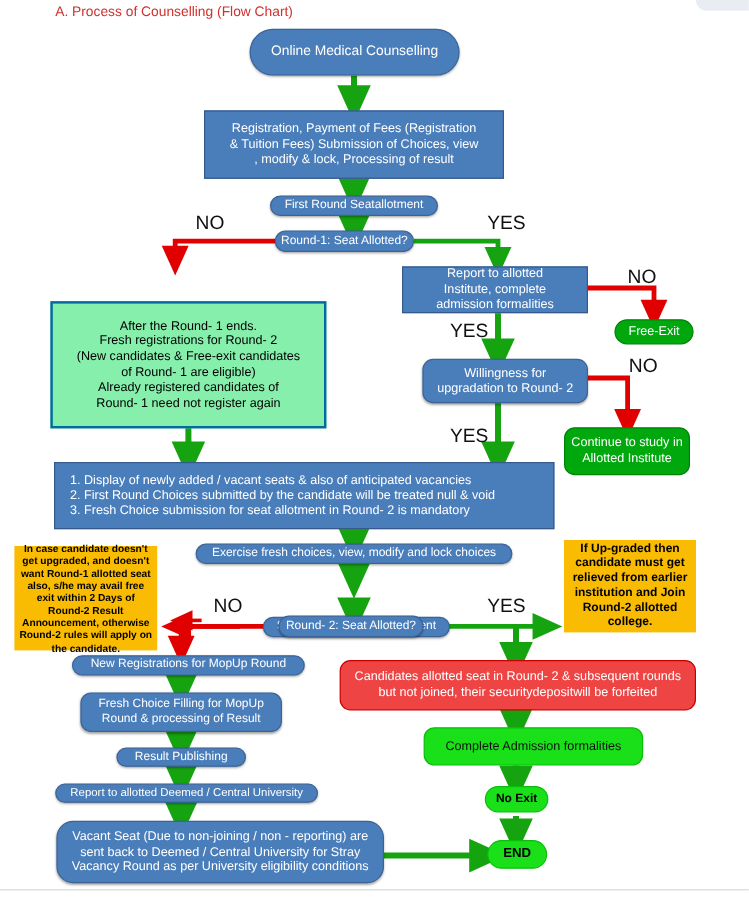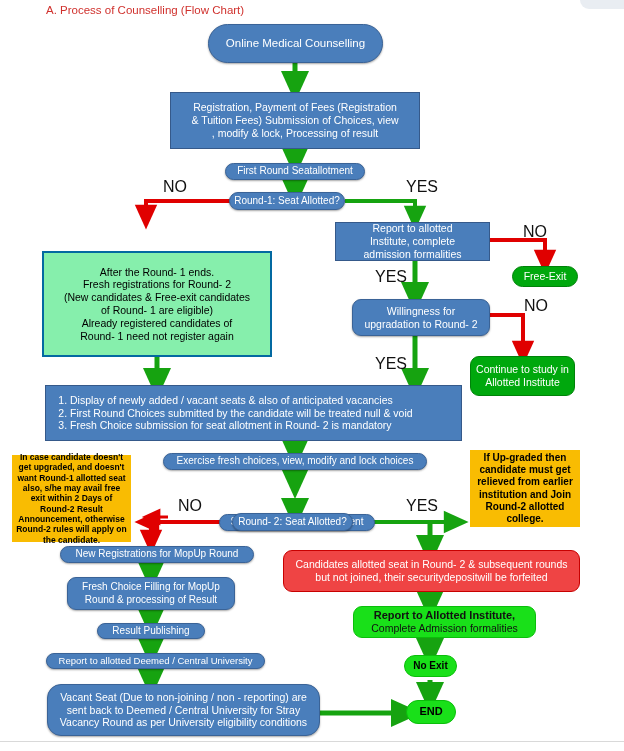--- a/index.html
+++ b/index.html
@@ -208,21 +208,20 @@
 <div class="node blue round" style="left:47px;top:684px;width:273px;height:52px;font-size:10.5px;padding:2px 6px;border-radius:14px;">
   <span>Vacant Seat (Due to non-joining / non - reporting) are sent back to Deemed / Central University for Stray Vacancy Round as per University eligibility conditions</span>
 </div>
 
 <div class="node red round" style="left:283px;top:550px;width:297px;height:42px;font-size:10.5px;padding:2px 6px;">
   <span>Candidates allotted seat in Round- 2 &amp; subsequent rounds but not joined, their securitydepositwill be forfeited</span>
 </div>
 
 <div class="node brightgreen round" style="left:353px;top:606px;width:183px;height:32px;font-size:10.5px;padding:2px 5px;color:#111;">
   <span>
-    <span style="font-weight:bold;font-size:11px;">Report to Allotted Institute,</span>
     <span style="font-weight:normal;">Complete Admission formalities</span>
   </span>
 </div>
 
 <div class="node brightgreen pill" style="left:404px;top:655px;width:53px;height:22px;font-size:10px;">
   <span>No Exit</span>
 </div>
 
 <div class="node brightgreen pill" style="left:406px;top:700px;width:50px;height:24px;font-size:11px;">
   <span>END</span>

